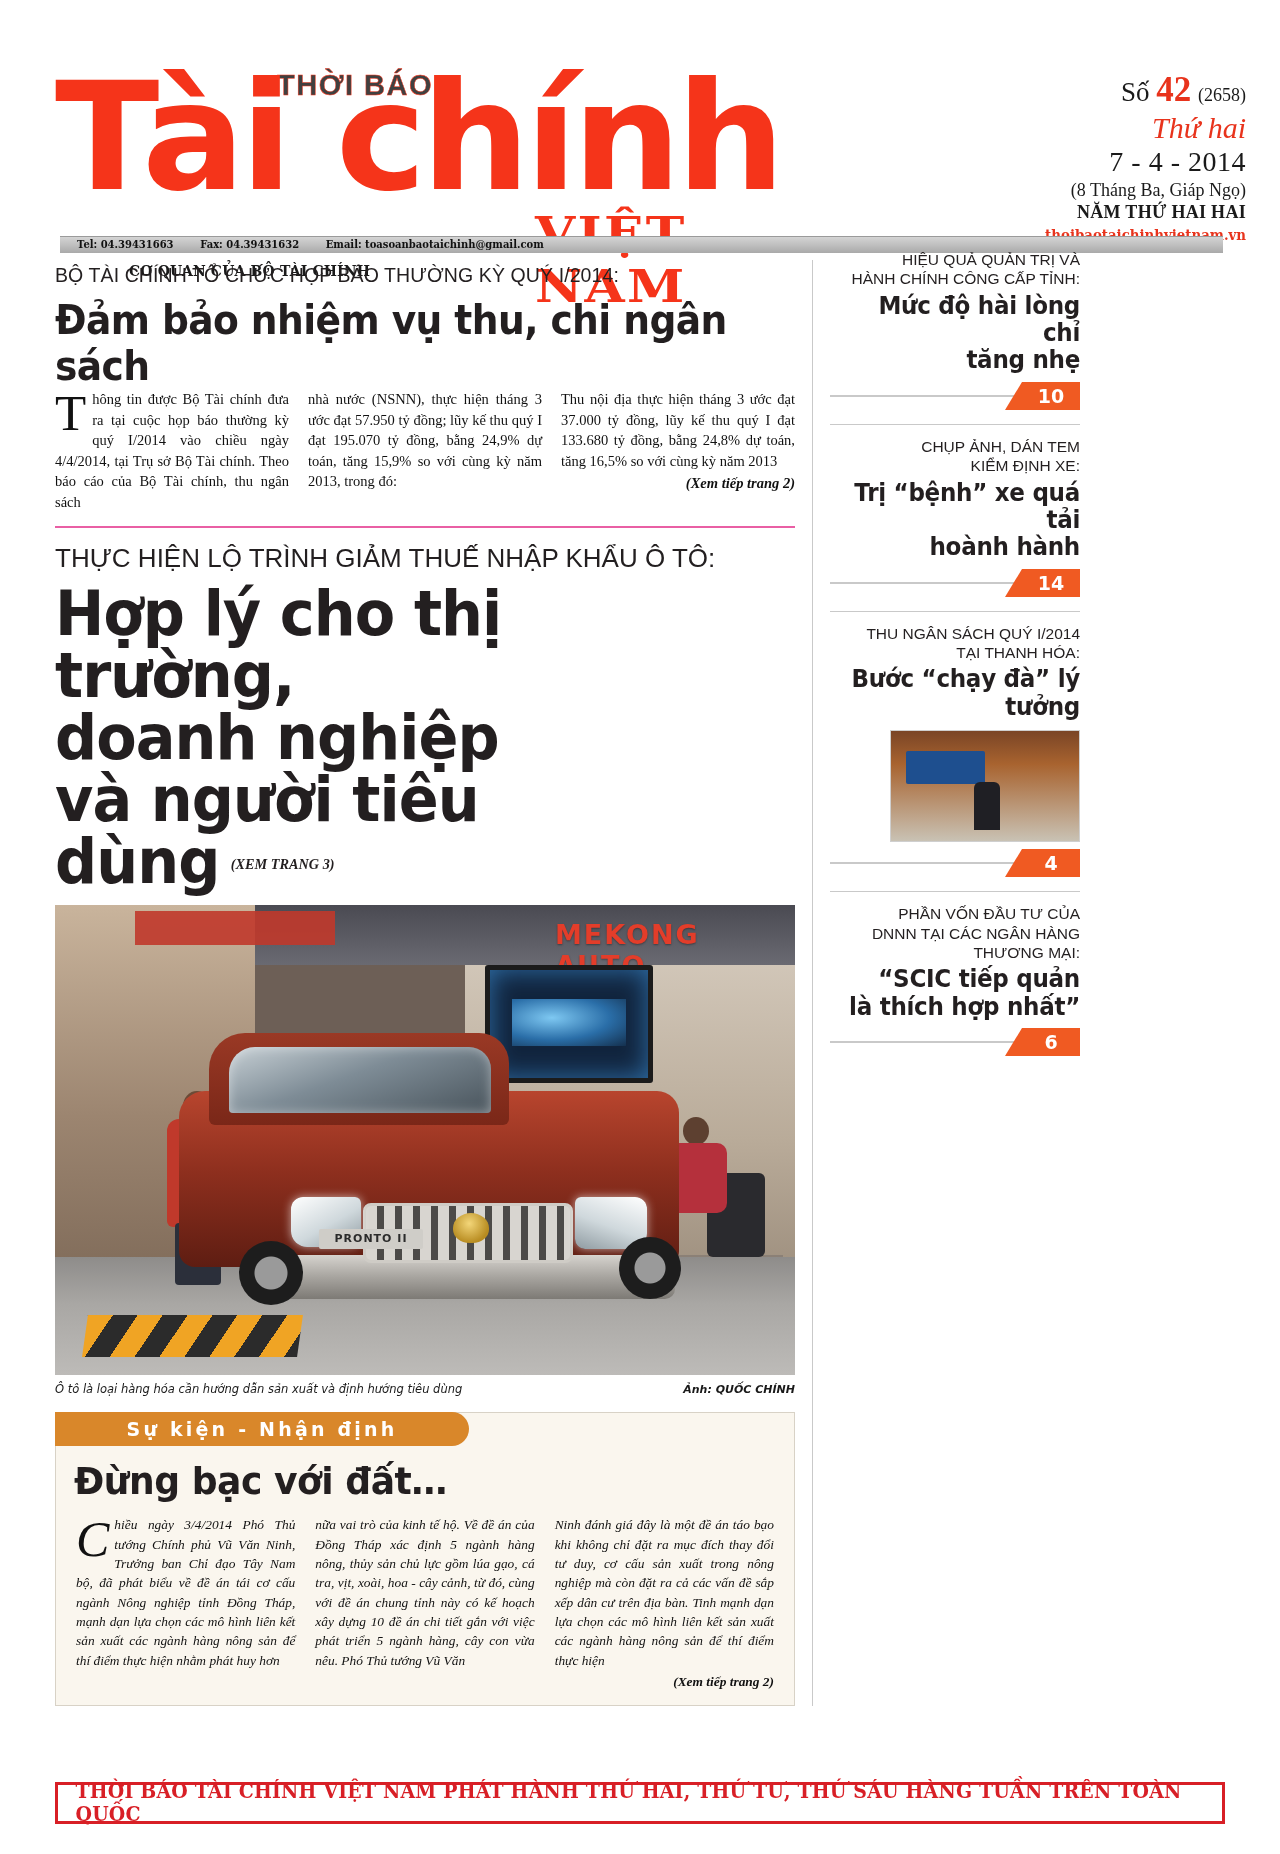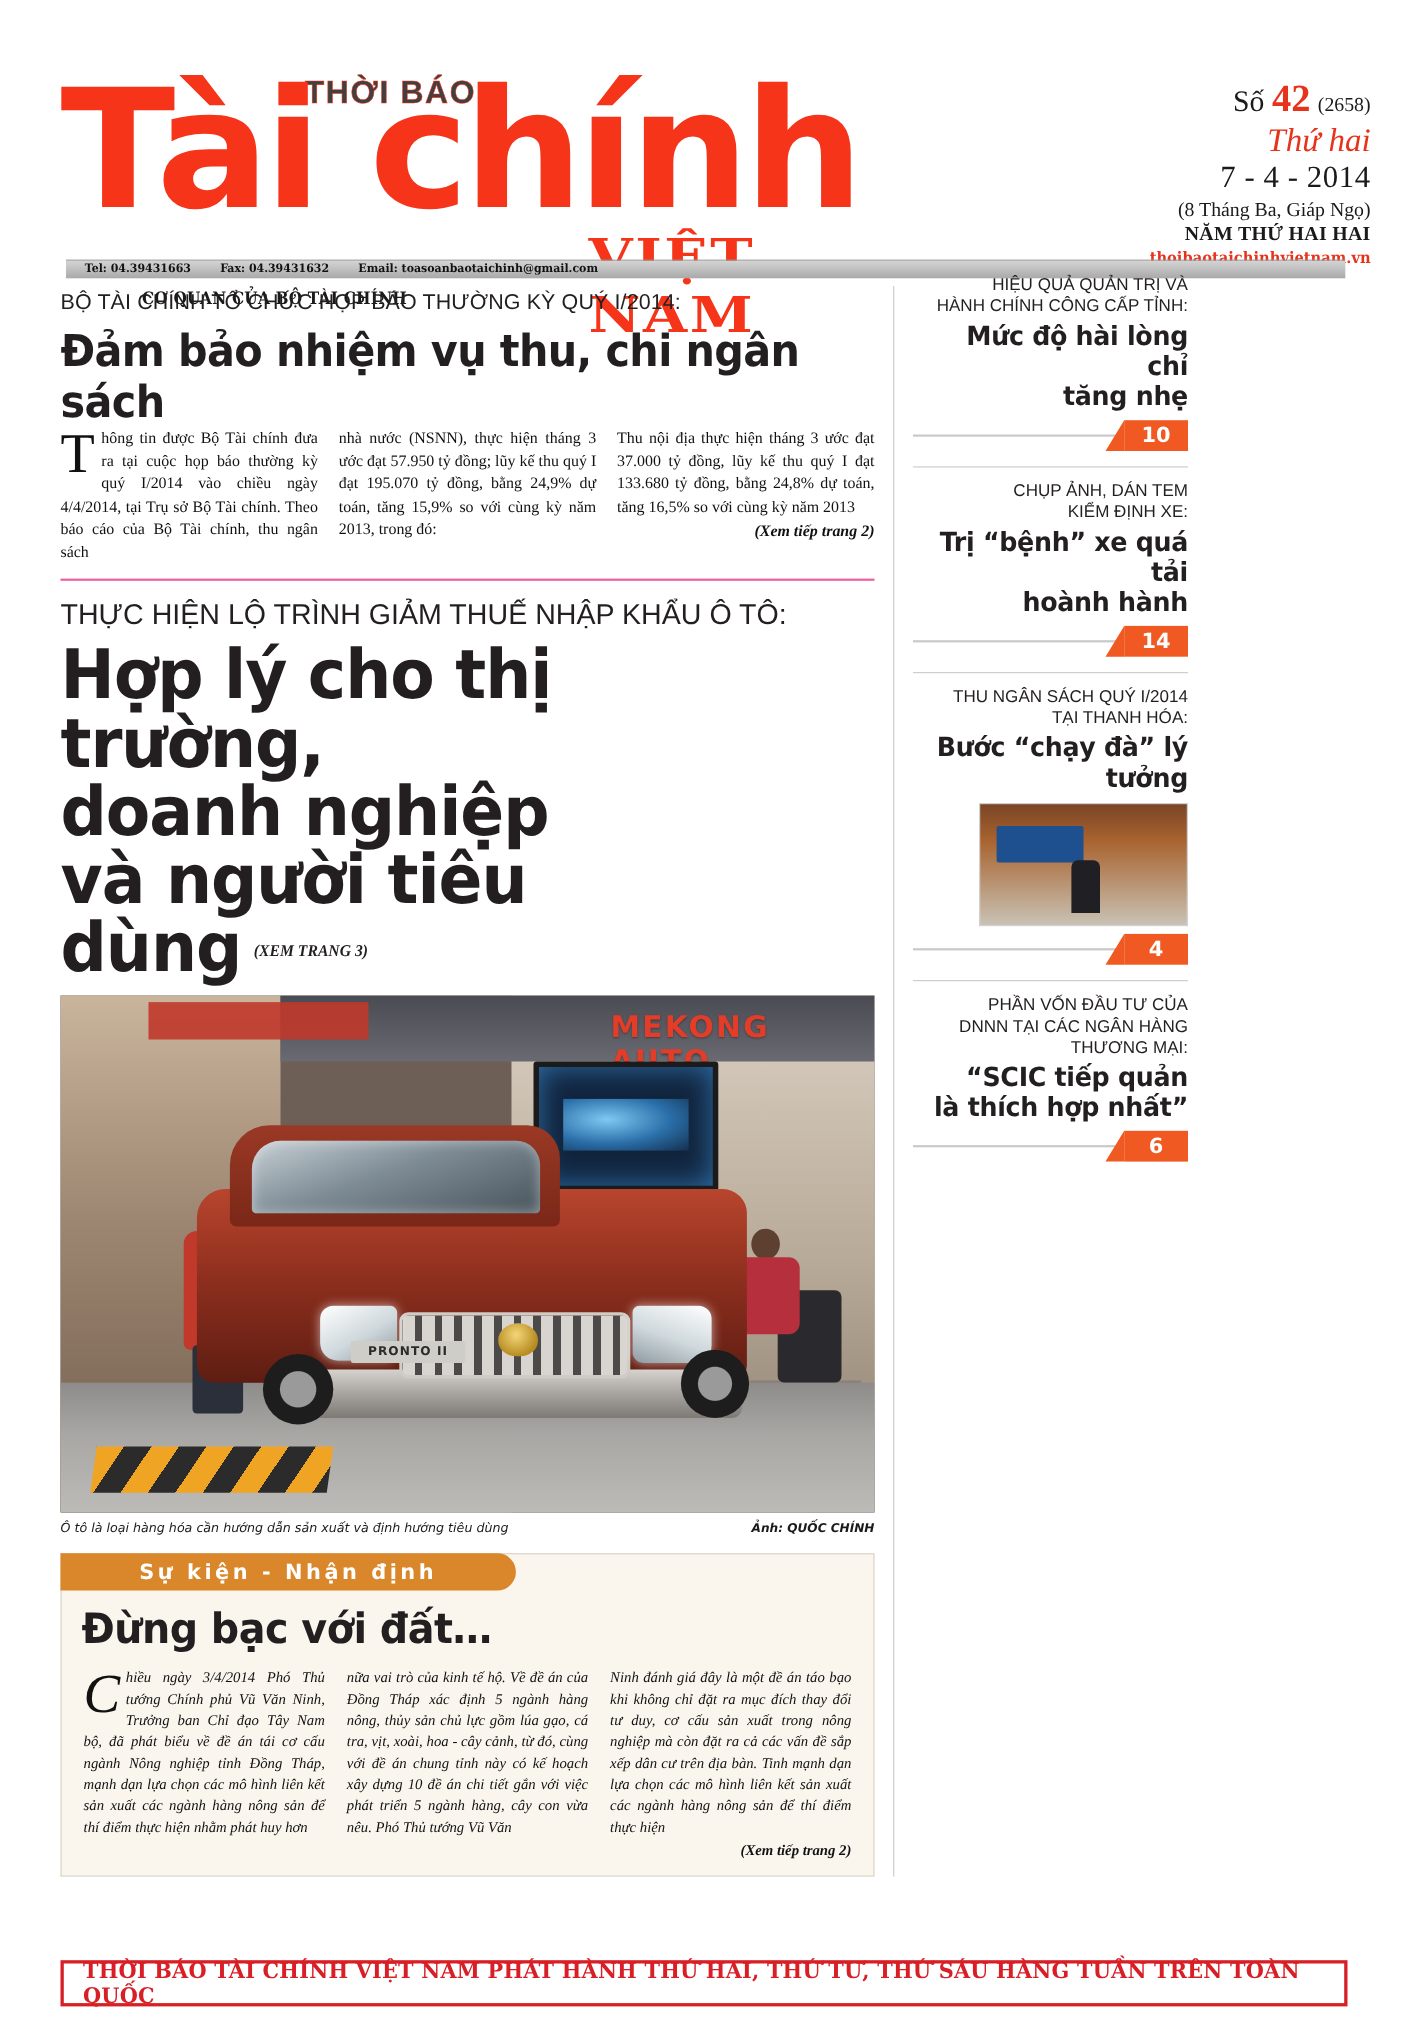--- a/index.html
+++ b/index.html
@@ -262,21 +262,21 @@
   .ph-floor {
     position: absolute; left: 0; bottom: 0; width: 100%; height: 118px;
     background: linear-gradient(180deg,#8e8c8a 0%, #a9a7a4 40%, #bdbbb8 100%);
   }
   .ph-hazard {
     position: absolute; left: 30px; bottom: 18px; width: 215px; height: 42px;
     background: repeating-linear-gradient(118deg,#f0a424 0 22px,#2b2b2b 22px 44px);
     transform: skewX(-8deg);
   }
   .ph-car {
-    position: absolute; left: 112px; top: 112px; width: 530px; height: 300px;
+    position: absolute; left: 112px; top: 122px; width: 530px; height: 300px;
   }
   .car-body {
     position: absolute; left: 12px; top: 64px; width: 500px; height: 176px;
     background: linear-gradient(180deg,#b8452e 0%, #8e2f1e 46%, #5e1d12 100%);
     border-radius: 26px 22px 16px 16px;
   }
   .car-cabin {
     position: absolute; left: 42px; top: 6px; width: 300px; height: 92px;
     background: linear-gradient(180deg,#9a3925 0%, #7a2718 100%);
     border-radius: 36px 30px 6px 6px;

